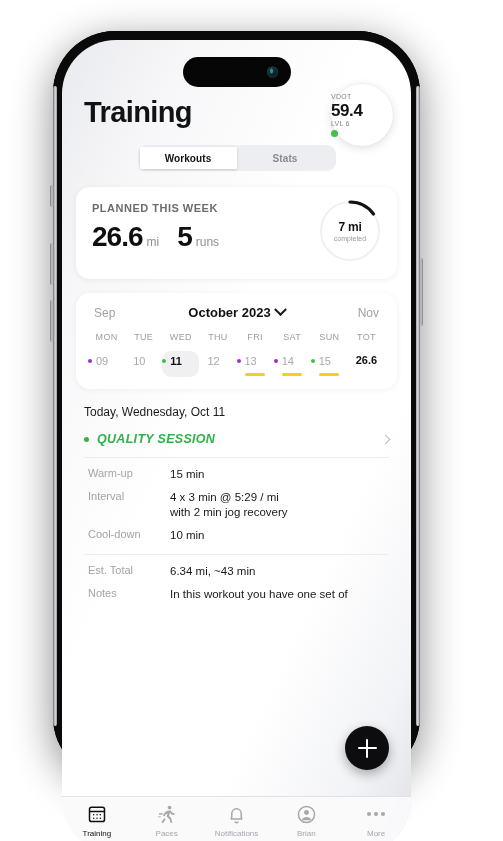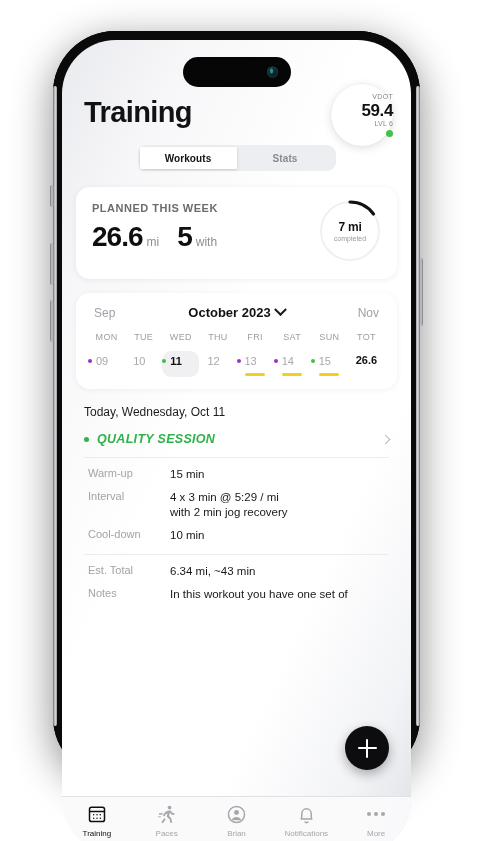--- a/index.html
+++ b/index.html
@@ -93,21 +93,21 @@
   }
   .page-title {
     font-size: 29px; font-weight: bold; letter-spacing: -0.6px;
     color: #111214;
   }
   .vdot-badge {
     position: absolute; right: 18px; top: 44px;
     width: 62px; height: 62px; border-radius: 50%;
     background: #ffffff;
     box-shadow: 0 2px 10px rgba(0,0,0,0.13), 0 0 0 0.5px rgba(0,0,0,0.05);
-    display: flex; flex-direction: column; align-items: flex-end; justify-content: center;
+    display: flex; flex-direction: column; align-items: flex-start; justify-content: center;
     gap: 0px;
   }
   .vdot-label { font-size: 7px; color: #86868b; letter-spacing: .3px; line-height: 1.1; }
   .vdot-value { font-size: 17px; font-weight: bold; color: #111214; letter-spacing: -0.4px; line-height: 1.15; }
   .vdot-lvl   { font-size: 7px; color: #86868b; letter-spacing: .2px; line-height: 1.1; }
   .vdot-dot   { width: 7px; height: 7px; border-radius: 50%; background: #44c14b; margin-top: 2px; }
 
   
   .segmented {
     margin: 16px auto 0 auto;
@@ -278,21 +278,21 @@
         <div class="seg">Stats</div>
       </div>
 
       <div class="planned">
         <div class="planned-label">PLANNED THIS WEEK</div>
         <div class="planned-row">
           <span class="planned-big">26.6</span>
           <span class="planned-unit">mi</span>
           <span class="planned-gap"></span>
           <span class="planned-big">5</span>
-          <span class="planned-unit">with</span>
+          <span class="planned-unit">runs</span>
         </div>
 
         <div class="ring-wrap">
           <svg viewBox="0 0 62 62" width="62" height="62">
             <circle cx="31" cy="31" r="29" fill="none" stroke="#f0f0f2" stroke-width="2"></circle>
             <circle id="ring-arc" cx="31" cy="31" r="29" fill="none" stroke="#111214" stroke-width="3.2" stroke-linecap="round" transform="rotate(-90 31 31)" stroke-dasharray="27.331856086231202 154.8805178219768"></circle>
           </svg>
           <div class="ring-text">
             <div class="ring-val">7 mi</div>
             <div class="ring-sub">completed</div>
@@ -431,37 +431,37 @@
               <path d="M9.4 16.2 6.1 20.8l1.7 1.2 3.3-4.6z"></path>
               <path d="M3.4 10.4h4.2v1.8H3.4z" opacity=".85"></path>
               <path d="M2.2 13.6h3.4v1.7H2.2z" opacity=".6"></path>
             </svg>
           </span>
           <span class="tab-label">Paces</span>
         </div>
 
         <div class="tab">
           <span class="tab-icon">
+            <svg viewBox="0 0 24 24" width="21" height="21" fill="none" stroke="currentColor" stroke-width="1.7" stroke-linejoin="round">
+              <path d="M6 17.2c0-1 0.6-1.6 0.6-2.9v-3.4a5.4 5.4 0 0 1 10.8 0v3.4c0 1.3 0.6 1.9 0.6 2.9z"></path>
+              <path d="M10.1 20.1a2 2 0 0 0 3.8 0"></path>
+            </svg>
+          </span>
+          <span class="tab-label">Notifications</span>
+        </div>
+
+        <div class="tab">
+          <span class="tab-icon">
             <svg viewBox="0 0 24 24" width="21" height="21" fill="none" stroke="currentColor" stroke-width="1.7">
               <circle cx="12" cy="12" r="9.2"></circle>
               <circle cx="12" cy="9.7" r="2.8" fill="currentColor" stroke="none"></circle>
               <path d="M6.4 18.6c1.2-2.5 3.2-3.7 5.6-3.7s4.4 1.2 5.6 3.7" fill="currentColor" stroke="none"></path>
             </svg>
           </span>
           <span class="tab-label">Brian</span>
-        </div>
-
-        <div class="tab">
-          <span class="tab-icon">
-            <svg viewBox="0 0 24 24" width="21" height="21" fill="none" stroke="currentColor" stroke-width="1.7" stroke-linejoin="round">
-              <path d="M6 17.2c0-1 0.6-1.6 0.6-2.9v-3.4a5.4 5.4 0 0 1 10.8 0v3.4c0 1.3 0.6 1.9 0.6 2.9z"></path>
-              <path d="M10.1 20.1a2 2 0 0 0 3.8 0"></path>
-            </svg>
-          </span>
-          <span class="tab-label">Notifications</span>
         </div>
 
         <div class="tab">
           <span class="tab-icon">
             <span class="dots-icon">
                 <i></i>
                 <i></i>
                 <i></i>
               </span>
           </span>

